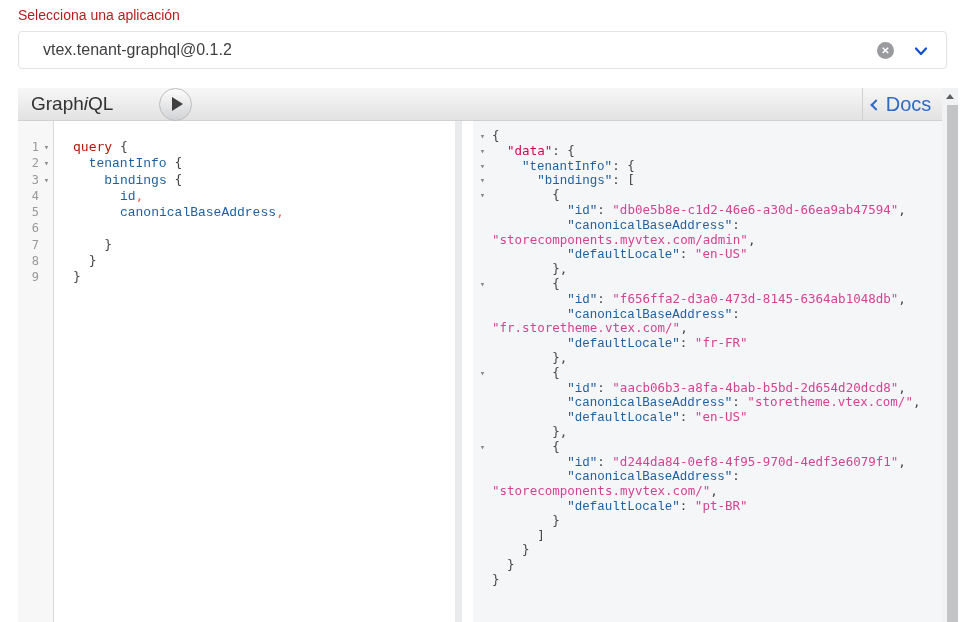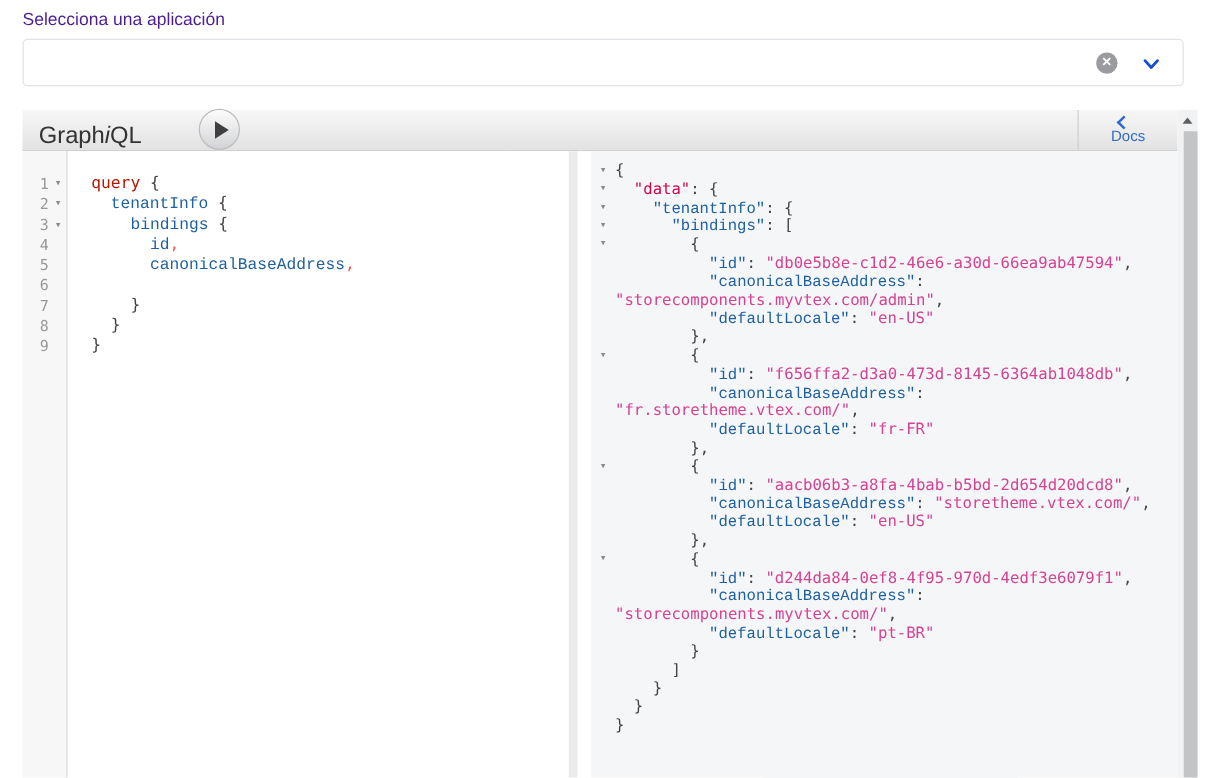--- a/index.html
+++ b/index.html
@@ -1,49 +1,49 @@
 <!DOCTYPE html>
 <html style="--accent-blue: #134cd8; --docs-blue: #2f6bc4; --keyword: #B11A04; --property: #1F61A0; --def: #D2054E; --string: #D64292; --invalid: #F25C54; --punct: #444444;"><head>
 <meta charset="utf-8">
 <style>
   * { margin:0; padding:0; box-sizing:border-box; }
   html,body { width:966px; height:622px; overflow:hidden; background:#fff;
     font-family:"Liberation Sans", sans-serif; }
 
   
-  .app-label { position:absolute; left:18px; top:7px; font-size:14px; color:#4c1d95; }
+  .app-label { position:absolute; left:18px; top:7px; font-size:14px; color:#b91c1c; }
   .app-select { position:absolute; left:18px; top:31px; width:929px; height:38px;
     background:#fff; border:1px solid #e0e2e5; border-radius:4px; cursor:pointer; }
   .app-select-value { position:absolute; left:24px; top:0; line-height:36px;
     font-size:16px; color:#3f3f42; }
   .clear-icon { position:absolute; right:52px; top:10px; width:17px; height:17px;
     border-radius:50%; background:#9a9b9e; color:#fff; font-size:10px; font-weight:bold;
     text-align:center; line-height:17px; }
   .chevron-down { position:absolute; right:18px; top:12px; }
 
   
   .graphiql { position:absolute; left:18px; top:88px; width:940px; height:534px; }
 
   .topbar { position:absolute; left:0; top:0; right:16px; height:33px;
     background:linear-gradient(#f7f7f7,#e2e2e2); border-bottom:1px solid #d0d0d0;
-    display:flex; align-items:flex-end;gap:20px; }
+    display:flex; align-items:center;gap:20px; }
   .gq-title { margin-left:13px; font-size:19px; color:#333; white-space:nowrap; }
   .gq-title i { font-style:italic; }
   .execute-btn { margin-left:26px; width:33px; height:33px; border-radius:50%;
     background:linear-gradient(#fdfdfd,#d2d3d6); border:1px solid #bdbdbd;
     display:flex; align-items:center; justify-content:center; cursor:pointer; flex:none; }
   .play-icon { width:0; height:0; border-left:11px solid #3f3f3f;
     border-top:7px solid transparent; border-bottom:7px solid transparent; margin-left:3px; }
   .tb-buttons { display:flex; margin-left:18px; gap:11px; }
   .tb-btn { background:linear-gradient(#fdfdfd,#f1f1f1); border:1px solid #cfcfcf;
     border-radius:3px; color:#555; font-size:13.5px; padding:3px 12px; cursor:pointer;
     font-family:"Liberation Sans", sans-serif; }
   .docs-btn { position:absolute; right:0; top:0; height:33px; width:80px;
     border-left:1px solid #d0d0d0; display:flex; align-items:center; justify-content:center;
-    color:var(--docs-blue); font-size:12px; cursor:pointer;flex-direction:column; }
+    color:var(--docs-blue); font-size:20px; cursor:pointer; }
   .docs-chevron { display:inline-block; width:8px; height:8px;
     border-left:2px solid var(--docs-blue); border-bottom:2px solid var(--docs-blue);
     transform:rotate(45deg); margin-right:6px; margin-left:-2px; }
 
   
   .editors { position:absolute; left:0; top:33px; right:16px; bottom:0; background:#fff; }
   .query-pane { position:absolute; left:0; top:0; bottom:0; width:437px; background:#fff; }
   .q-gutter { position:absolute; left:0; top:0; bottom:0; width:36px; background:#f7f7f7;
     border-right:1px solid #dbdbdb; }
   .q-lines { position:absolute; left:0; right:0; top:18px; }
@@ -76,20 +76,21 @@
   .sb-arrow { width:0; height:0; border-bottom:5px solid #5f5f5f;
     border-left:4px solid transparent; border-right:4px solid transparent; }
   .sb-thumb { position:absolute; top:17px; bottom:0; right:0; width:11px; background:#c2c4c6; }
 </style>
 </head>
 <body>
 
 <div class="app-label">Selecciona una aplicación</div>
 
 <div class="app-select">
+  <span class="app-select-value">vtex.tenant-graphql@0.1.2</span>
   <span class="clear-icon">✕</span>
   <svg class="chevron-down" width="14" height="14" viewBox="0 0 14 14">
     <polyline points="2,4.5 7,10 12,4.5" fill="none" stroke="#134cd8" stroke-width="2.2" stroke-linecap="round" stroke-linejoin="round"></polyline>
   </svg>
 </div>
 
 <div class="graphiql">
 
   <div class="topbar">
     <div class="gq-title"><span>Graph</span><i>i</i><span>QL</span></div>

